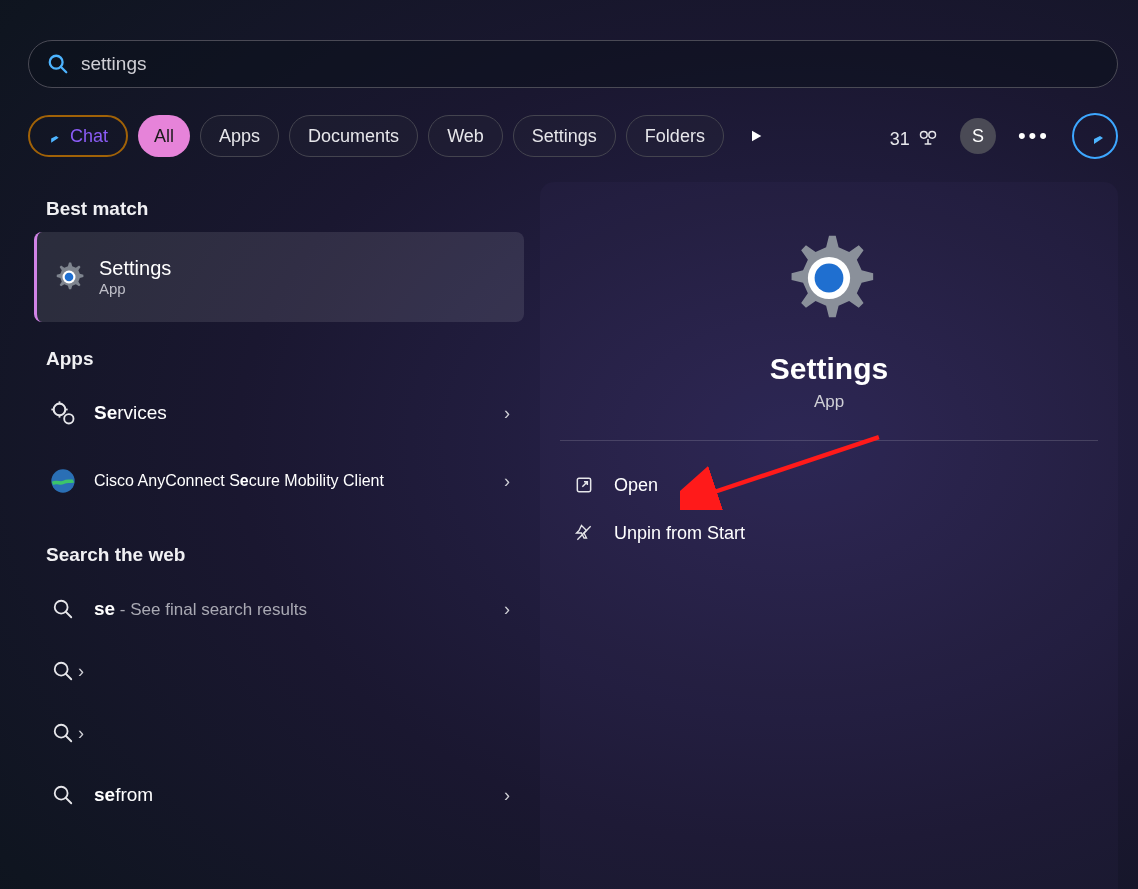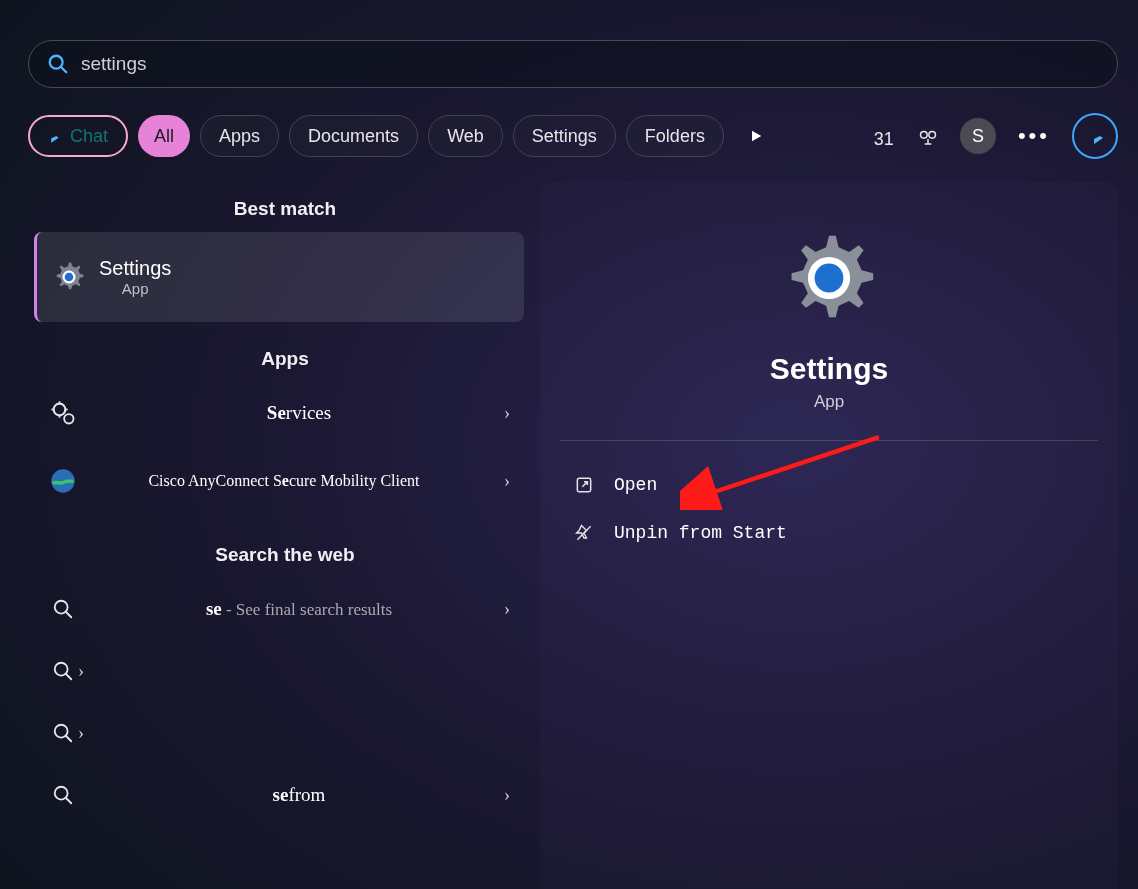--- a/index.html
+++ b/index.html
@@ -54,54 +54,53 @@
     display: inline-flex;
     align-items: center;
     padding: 0 18px;
     font-size: 18px;
     color: #e6e6ea;
     background: rgba(40,40,55,0.3);
     border: 1px solid #44444f;
     cursor: pointer;
   }
   .chip.chat {
-    border: 2px solid #f9a8d4;
+    border: 2px solid #a16207;
     background: transparent;
-    color: #0f766e;
+    color: #8b5cf6;
     padding-left: 12px;
   }
   .chip.all {
     background: #e683d9;
     color: #1a1a1a;
     border: none;
     padding: 12px 16px;
   }
   .chip.play-chip { padding: 0 14px; }
   .spacer { flex: 1; }
   .right-icons { display: flex; align-items: center; gap: 22px; }
-  .points { display:flex; align-items:center; gap:24px; font-size:18px; color:#e6e6ea;margin-top:6px;}
+  .points { display:flex; align-items:center; gap:8px; font-size:18px; color:#e6e6ea;margin-top:6px;}
   .avatar-circle {
     width: 36px; height: 36px; border-radius: 50%;
     background: #4a4a55; display:flex; align-items:center; justify-content:center; font-size:18px;
   }
   .more-dots { font-size:22px; letter-spacing:3px; cursor:pointer;}
   .bing-badge {
     width: 46px; height: 46px; border-radius: 50%;
     border: 2px solid #3da7ff; display:flex; align-items:center; justify-content:center;
   }
 
   
   .left-col {
     position: absolute;
     top: 182px;
     left: 28px;
     width: 496px;
     bottom: 16px;
     overflow: hidden;
-    text-align: center;
   }
   .section-head {
     font-size: 19px;
     font-weight: 600;
     color: #f0f0f3;
     margin: 26px 0 12px 18px;
   }
   .section-head.first { margin-top: 16px; }
 
   .best-row {
@@ -124,21 +123,20 @@
 
   .list-row {
     height: 62px;
     display:flex;
     align-items:center;
     padding: 0 14px 0 14px;
     margin-left: 6px;
     border-radius: 6px;
     cursor:pointer;
     position:relative;
-    font-family:Liberation Serif, serif;
   }
   .list-row .icon { width:30px; display:flex; justify-content:center; }
   .list-row .label { margin-left: 16px; font-size: 19px; flex:1; }
   .list-row .label b { font-weight:600; }
   .list-row .hint { color:#a9a9b3; font-size:17px;}
   .chev { color:#cfcfd5; font-size:18px; }
 
   .list-row.tall { height: 74px; }
   .list-row.tall .label { font-size: 16px; line-height:1.3; padding-right:30px;}
 
@@ -155,21 +153,21 @@
   }
   .detail-inner {
     padding-top: 48px;
     text-align:center;
   }
   .big-gear { width: 96px; height: 96px; margin: 0 auto; display:block;}
   .detail-title { font-size: 30px; font-weight:600; margin-top: 26px;}
   .detail-sub { font-size: 17px; color:#cfcfd5; margin-top: 6px;}
   .divider { height:1px; background: rgba(255,255,255,0.15); margin: 28px 20px 0 20px;}
 
-  .actions { margin: 20px 20px 0 20px; text-align:left;font-family:Liberation Mono, monospace;}
+  .actions { margin: 20px 20px 0 20px; text-align:left;}
   .action {
     height: 48px; display:flex; align-items:center; padding:0 12px;
     border-radius:6px; cursor:pointer; font-size:18px;
   }
   .action .aicon { width:24px; display:flex; justify-content:center; color:#e6e6ea;}
   .action .alabel { margin-left: 18px; }
 
   
   .arrow {
     position:absolute;

